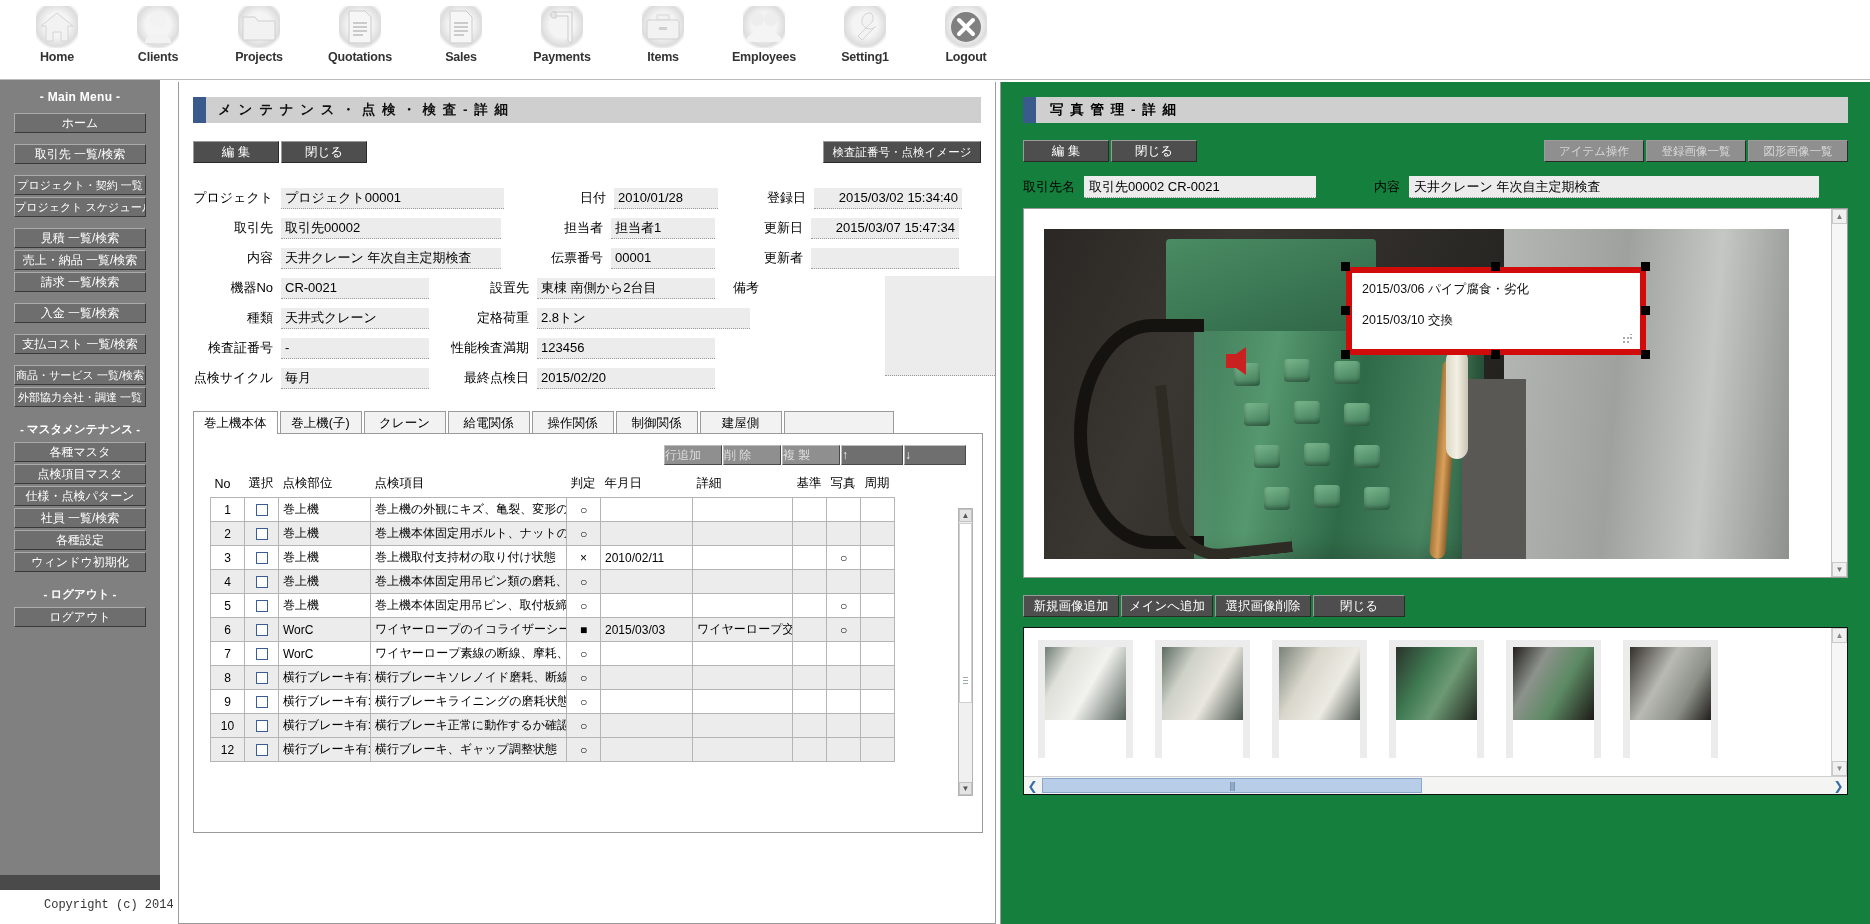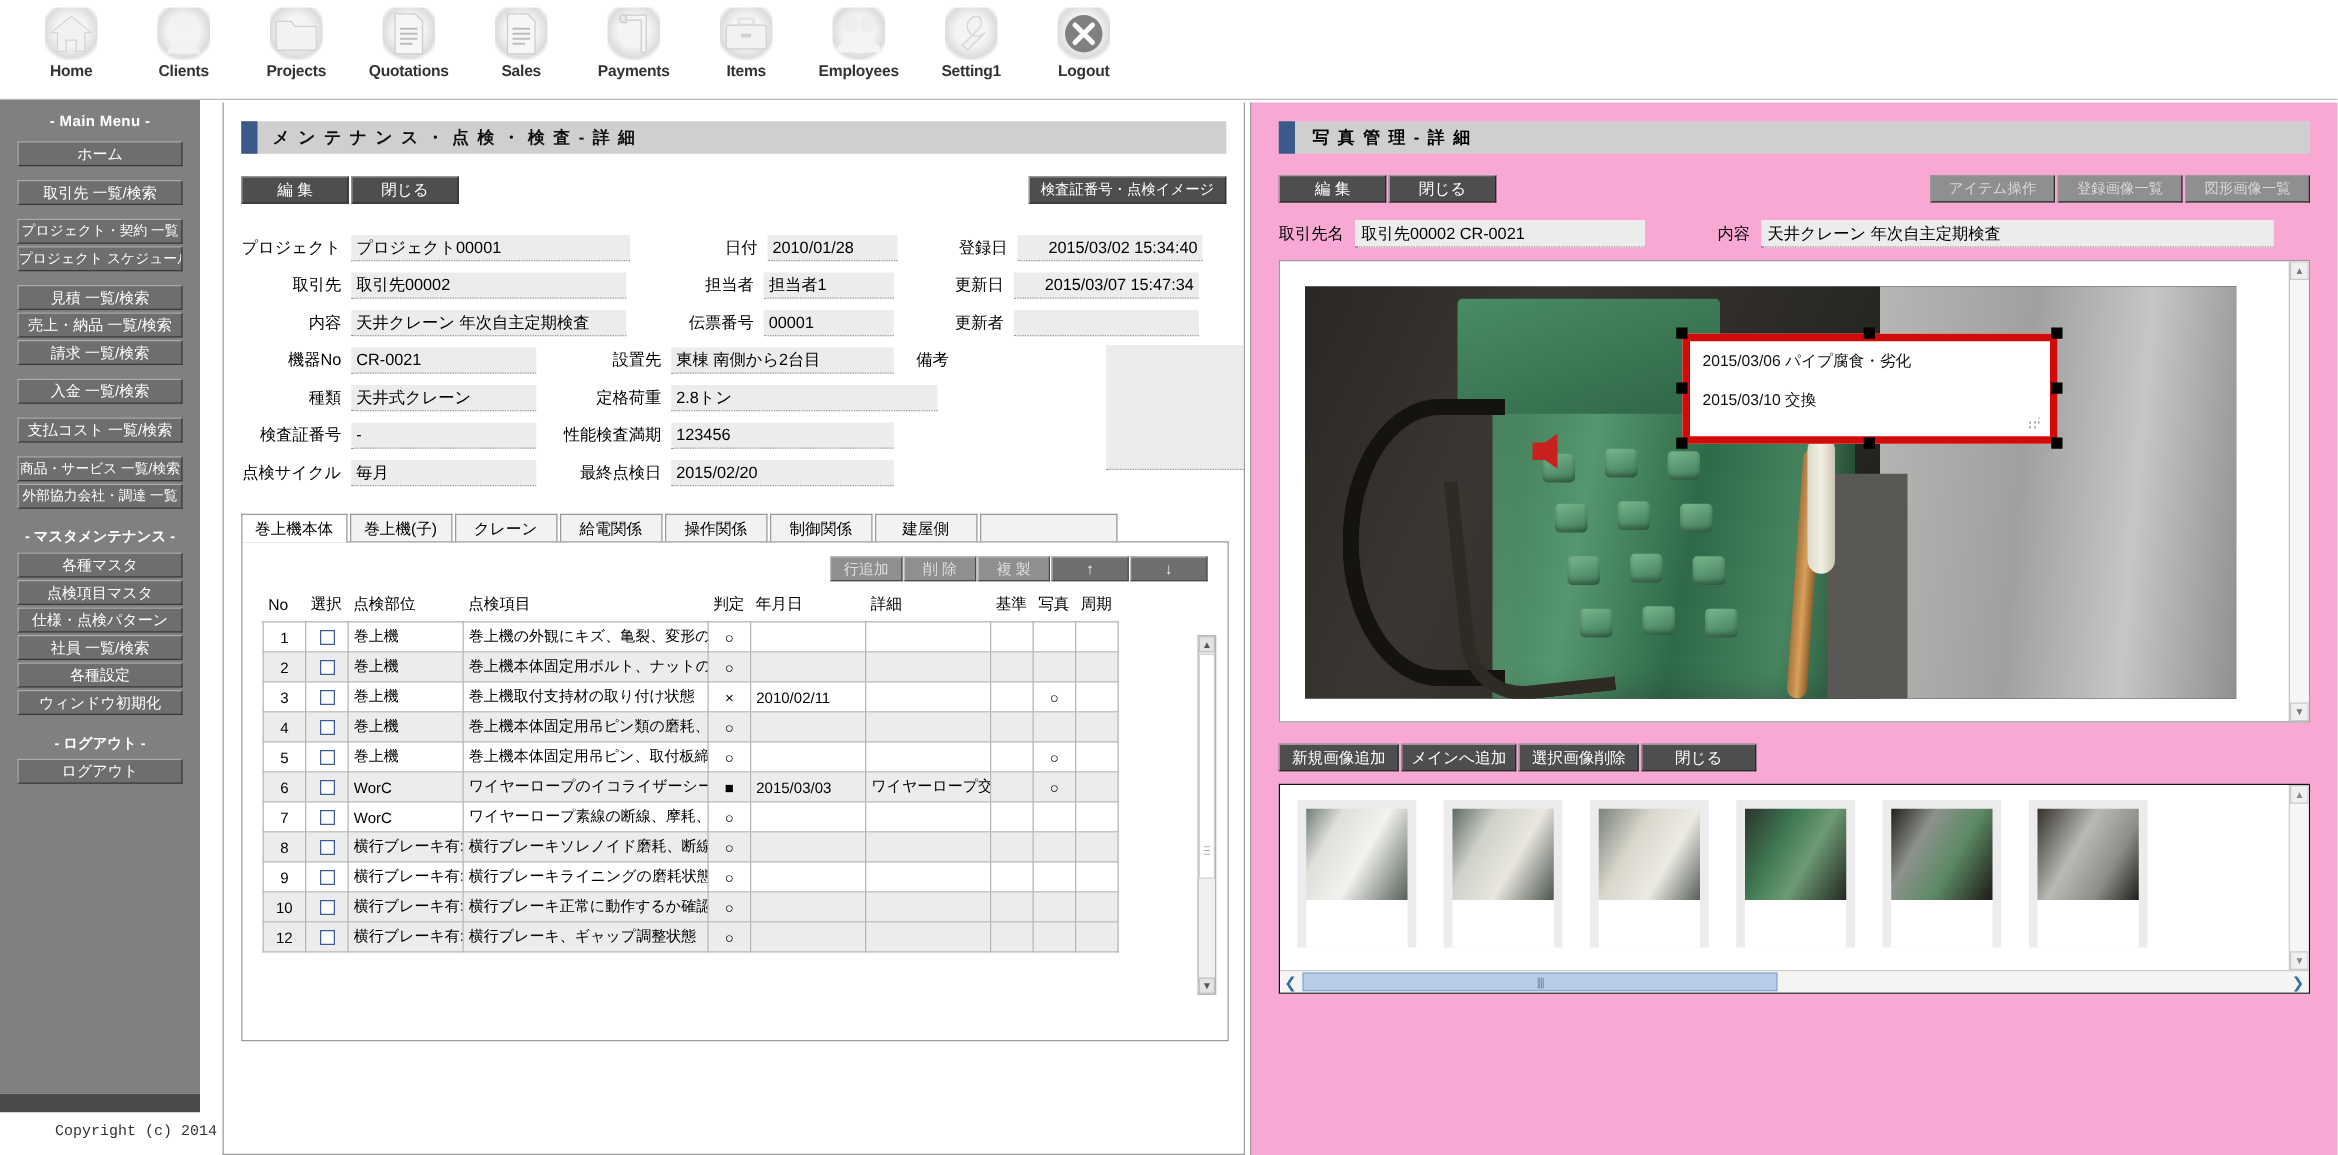--- a/index.html
+++ b/index.html
@@ -9,21 +9,21 @@
     background:#ffffff;
     font-family:"Liberation Sans","DejaVu Sans",sans-serif;
     font-size:13px; color:#000;
   }
   .app { position:relative; width:1870px; height:924px; }
 
   
   .topbar{
     position:absolute; left:0; top:0; width:1870px; height:80px;
     background:#ffffff; border-bottom:1px solid #bbb;
-    display:flex; align-items:flex-start; padding-left:18px; gap:12px;
+    display:flex; align-items:flex-start; padding-left:18px; gap:23px;
   }
   .topitem{ width:78px; padding-top:6px; text-align:center; cursor:pointer; }
   .topicon{
     width:42px;height:42px;margin:0 auto 2px auto;
     display:flex;align-items:center;justify-content:center;
     border-radius:6px;
     background:radial-gradient(circle at 50% 45%, #f4f4f4 40%, #dcdcdc 68%, #ffffff 80%);
   }
   .topicon svg{ display:block; }
   .toplabel{ font-size:12.5px; font-weight:bold; color:#333; letter-spacing:-0.2px; }
@@ -102,21 +102,21 @@
     font-size:12.5px; cursor:pointer; white-space:nowrap;
   }
   .tab.active{ background:#ffffff; font-weight:normal; position:relative; z-index:3; }
   .tab.filler{ min-width:110px; }
   .tabbody{
     border:1px solid #9a9a9a; background:#fff; width:790px; height:400px;
     margin-top:-1px; position:relative; padding:8px 8px 0 8px;
   }
   .gridbtns{ display:flex; justify-content:flex-end; margin:3px 8px 0 0; }
   .gbtn{
-    width:58px; height:20px; line-height:19px; text-align:center; font-size:12px;
+    width:58px; height:20px; line-height:19px; font-size:12px;
     background:#8f8f8f; color:#dedede; border:1px solid; border-color:#bdbdbd #4a4a4a #4a4a4a #bdbdbd;
     margin-left:1px; cursor:pointer;
   }
   .gbtn.en{ background:#6f6f6f; color:#f0f0f0; }
 
   table.grid{ border-collapse:collapse; width:654px; margin:8px 0 0 8px; table-layout:fixed; }
   table.grid th{
     font-size:12.5px; font-weight:normal; text-align:left; padding:2px 4px 5px 4px;
     border:none; background:#fff; white-space:nowrap;
   }
@@ -143,21 +143,21 @@
   .vscroll .thumb{
     position:absolute; left:0; top:14px; width:13px; height:180px;
     background:#ffffff; border:1px solid #cfcfcf;
   }
   .vscroll .grip3{ position:absolute; left:4px; top:168px; width:5px; height:7px;
     background:linear-gradient(#9aa 1px,transparent 1px) repeat-y; background-size:5px 3px; }
 
   
   .rightwin{
     position:absolute; left:1000px; top:82px; width:870px; height:842px;
-    background:#f9a8d4; border-left:1px solid #9a9a9a; overflow:hidden;
+    background:#15803d; border-left:1px solid #9a9a9a; overflow:hidden;
   }
   .rtitle{ display:flex; align-items:center; height:26px; background:#cfcfcf; margin:15px 22px 0 22px; }
   .rtitle .tick{ width:13px; height:26px; background:#3a5a8c; }
   .rtitle .ttext{ padding-left:14px; font-size:13.5px; font-weight:bold; letter-spacing:1.5px; }
   .rtitle.gray .tick{ background:#6b6b6b; }
   .rbtnrow{ display:flex; align-items:center; margin:17px 22px 0 22px; }
   .spacer{ flex:1; }
   .rfields{ display:flex; align-items:center; margin:14px 22px 0 22px; font-size:13px; }
   .rfields .lab{ margin-right:9px; }
   .rfields .val{

